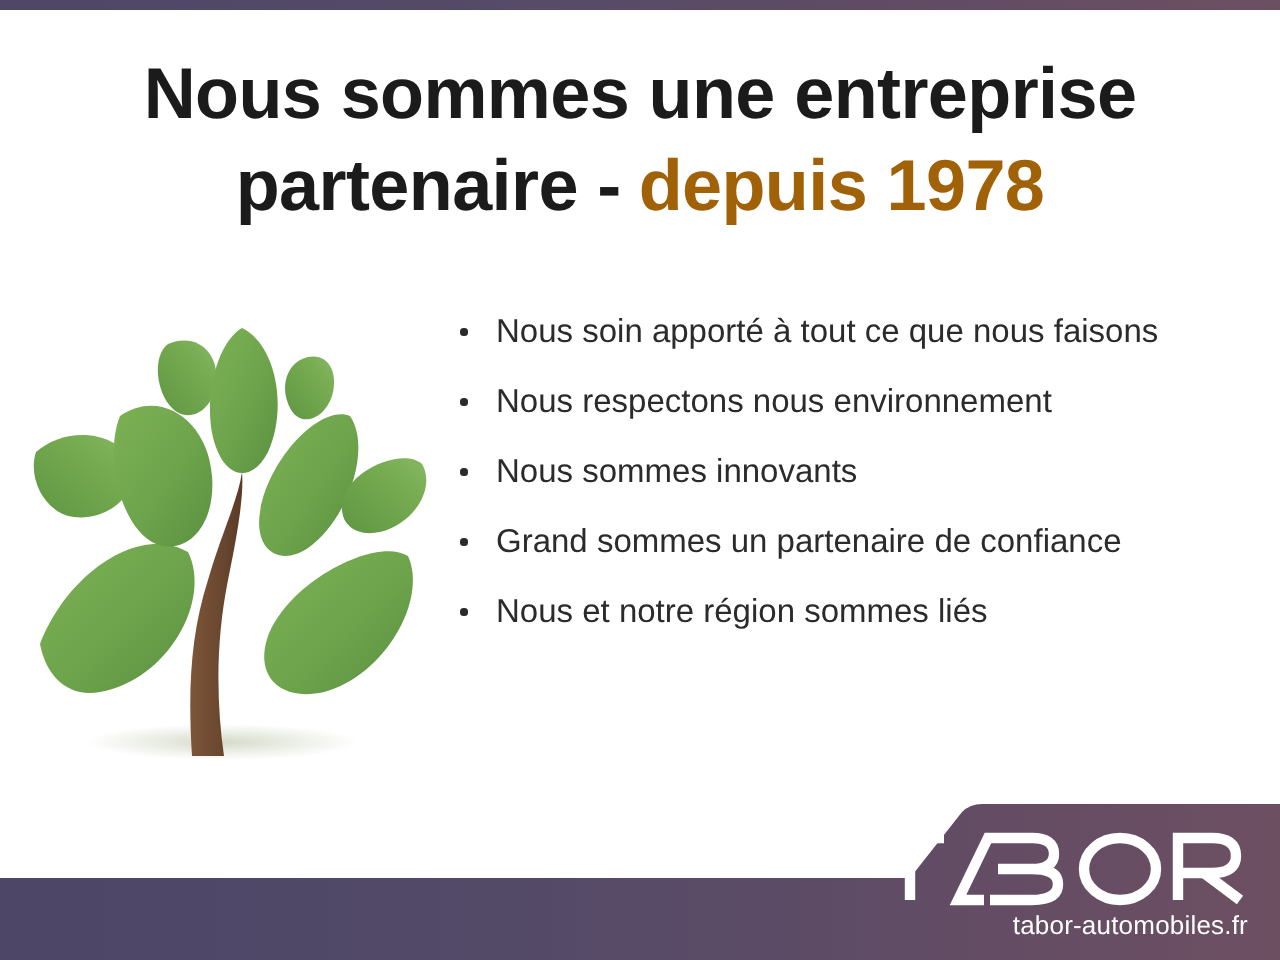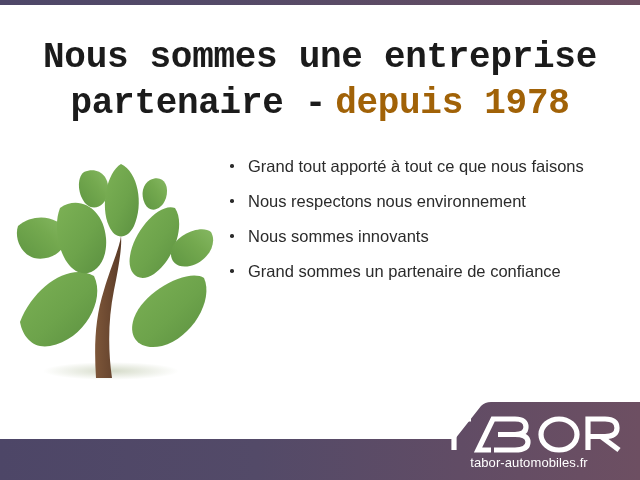--- a/index.html
+++ b/index.html
@@ -31,26 +31,25 @@
     top: 0;
     width: 640px;
     height: 5px;
     background: linear-gradient(90deg, #4e4768 0%, #544a68 35%, #604c64 70%, #6d4f62 100%);
   }
 
   
   .headline {
     position: absolute;
     left: 0;
-    top: 35px;
+    top: 24px;
     width: 640px;
     text-align: center;
     line-height: 1.28;
     letter-spacing: -0.3px;
-    font-family: Liberation Mono, monospace;
   }
   .headline .line {
     display: block;
     font-size: 36px;
     font-weight: bold;
     color: #1b1b1b;
     white-space: nowrap;
   }
   .headline .accent {
     color: #a16207;
@@ -105,21 +104,21 @@
     left: 0;
     bottom: 0;
     width: 640px;
     height: 80px;
   }
   .logo {
     position: absolute;
     right: 16px;
     bottom: 10px;
     width: 190px;
-    text-align: center;
+    text-align: right;
     z-index: 3;
   }
   .logo-word {
     display: block;
     height: 40px;
   }
   .logo-sub {
     display: block;
     margin-top: 1px;
     font-size: 13px;
@@ -183,24 +182,25 @@
 
       <path fill="url(#leafA)" d="M 167 58 C 178 74, 166 110, 146 124 C 131 134, 119 124, 122 106 C 126 80, 152 52, 167 58 Z"></path>
 
       <path fill="url(#leafB)" d="M 203 82 C 210 94, 199 112, 182 116 C 168 119, 160 110, 164 98 C 169 84, 194 74, 203 82 Z"></path>
 
       <path fill="url(#leafA)" d="M 196 128 C 206 150, 184 188, 154 196 C 132 201, 119 188, 126 168 C 136 141, 180 118, 196 128 Z"></path>
     </svg>
   </div>
 
   <ul class="bullets">
-    <li><span class="dot"></span><span>Grand tout apporté à tout ce que nous faisons</span></li>
+    <li><span class="dot"></span><span>Nous soin apporté à tout ce que nous faisons</span></li>
     <li><span class="dot"></span><span>Nous respectons nous environnement</span></li>
     <li><span class="dot"></span><span>Nous sommes innovants</span></li>
     <li><span class="dot"></span><span>Grand sommes un partenaire de confiance</span></li>
+    <li><span class="dot"></span><span>Nous et notre région sommes liés</span></li>
   </ul>
 
   <div class="bottom-bar">
     <svg width="640" height="80" viewBox="0 0 640 80" xmlns="http://www.w3.org/2000/svg">
       <defs>
         <linearGradient id="barG" x1="0" y1="0" x2="1" y2="0">
           <stop offset="0%" stop-color="#4d4667"></stop>
           <stop offset="40%" stop-color="#534a68"></stop>
           <stop offset="72%" stop-color="#614c65"></stop>
           <stop offset="100%" stop-color="#6d4f62"></stop>

